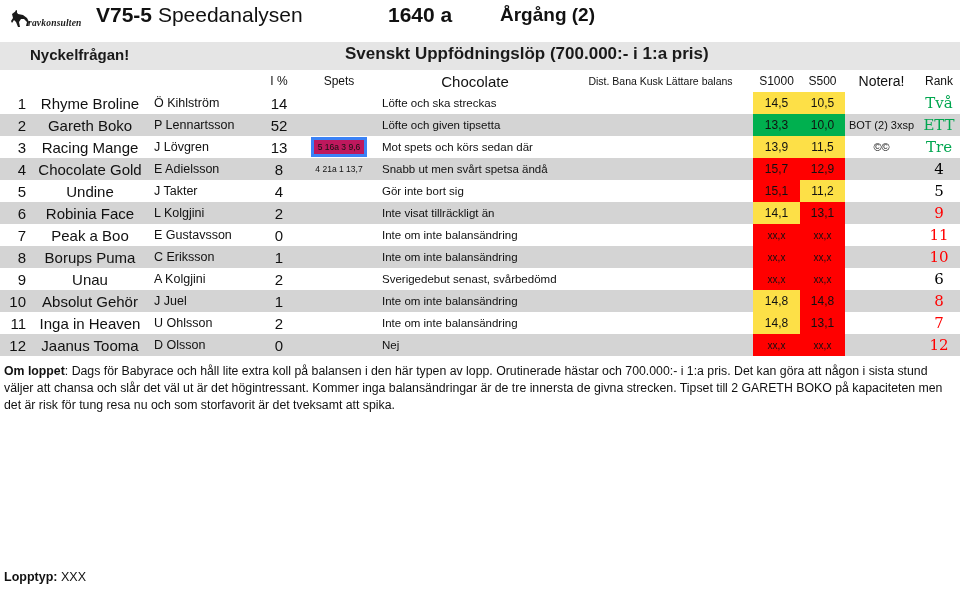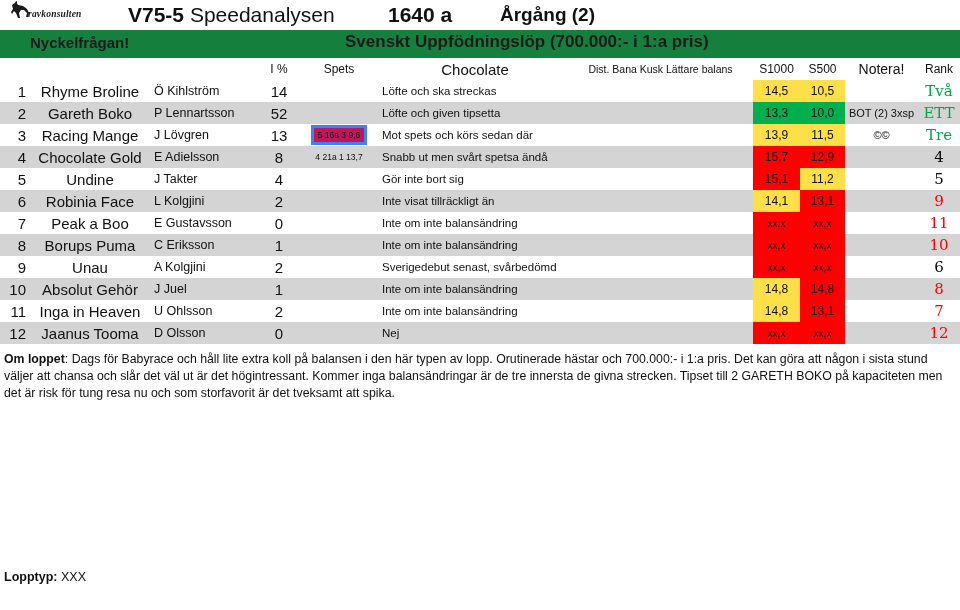--- a/index.html
+++ b/index.html
@@ -6,52 +6,52 @@
   body{
     width:960px;height:610px;
     background:#ffffff;
     font-family:"Liberation Sans", sans-serif;
     color:#111;
     overflow:hidden;
     position:relative;
   }
   
   .titlebar{
-    height:30px;
-    display:flex;align-items:flex-start;
+    height:42px;
+    display:flex;align-items:center;
     background:#ffffff;
     position:relative;
   }
   .logo{
     width:98px;height:24px;margin-left:10px;
     position:relative;display:flex;align-items:flex-end;
   }
   .logo svg{position:absolute;left:0;top:1px;}
   .logo-text{
     position:absolute;left:18px;bottom:5px;
     font-family:"Liberation Serif", serif;
     font-style:italic;font-weight:bold;
     font-size:9.5px;letter-spacing:.2px;color:#1a1a1a;
   }
   .title-race{
-    position:absolute;left:128px;top:2px;
+    position:absolute;left:96px;top:2px;
     font-size:21px;line-height:26px;
   }
   .title-race b{font-weight:bold;}
   .title-dist{
     position:absolute;left:388px;top:2px;
     font-size:21px;line-height:26px;font-weight:bold;
   }
   .title-year{
     position:absolute;left:500px;top:2px;
     font-size:19px;line-height:26px;font-weight:bold;
   }
   
   .subbar{
-    height:28px;background:#15803d;
+    height:28px;background:#e5e5e5;
     position:relative;
   }
   .subbar .key{
     position:absolute;left:30px;top:4px;
     font-size:15px;font-weight:bold;color:#1a1a1a;
   }
   .subbar .race-name{
     position:absolute;left:345px;top:2px;
     font-size:17px;font-weight:bold;color:#1a1a1a;
   }

